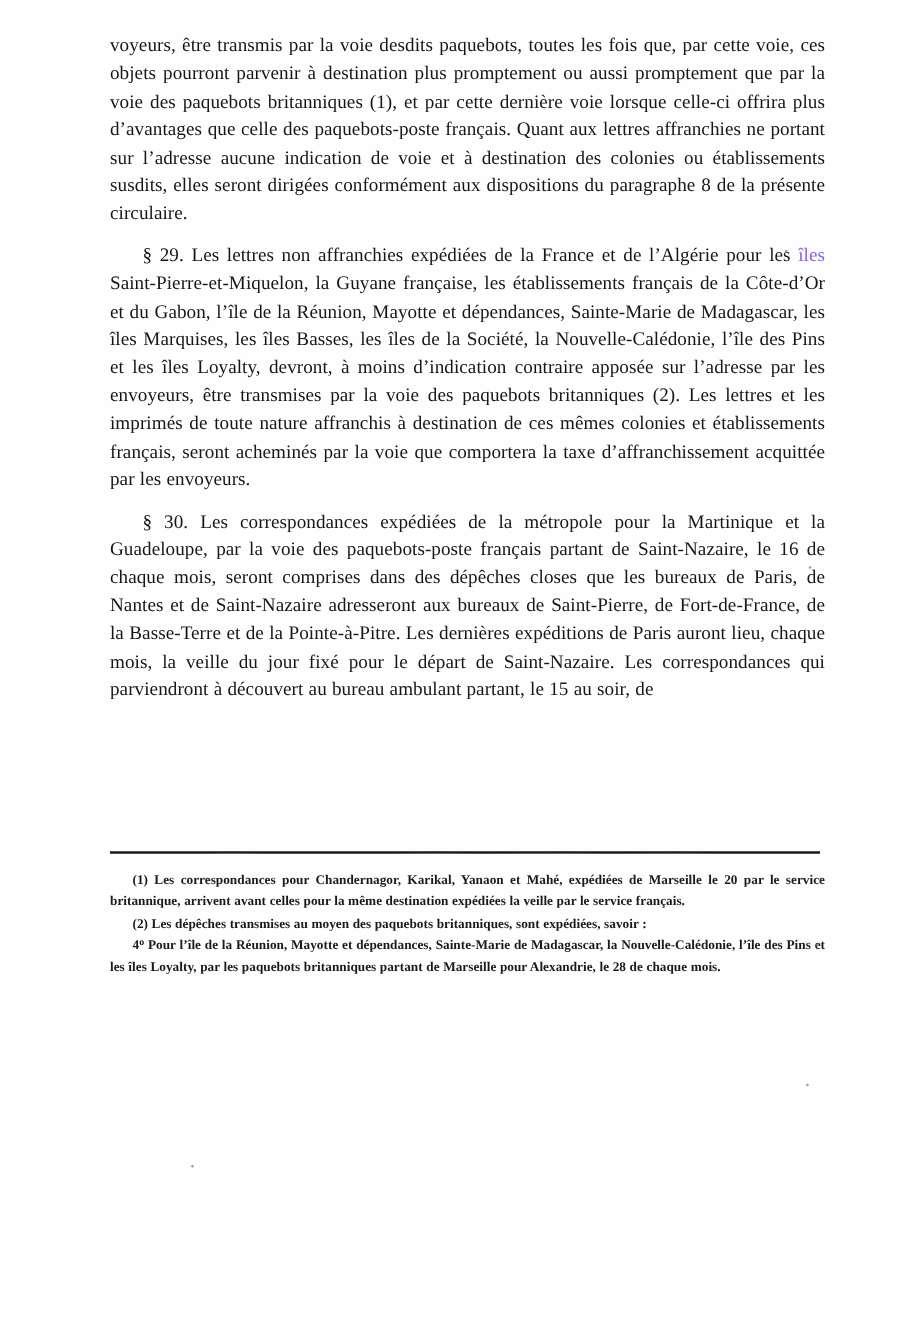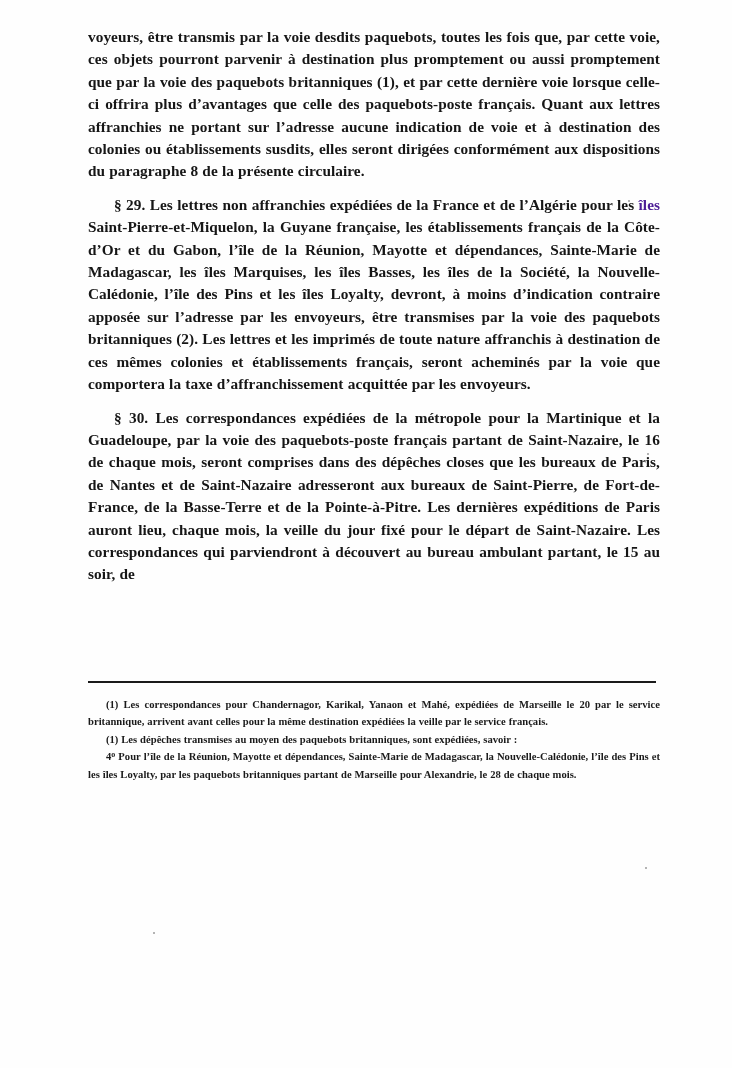--- a/index.html
+++ b/index.html
@@ -31,32 +31,32 @@
   }
   p.para {
     margin: 0 0 0 0;
     font-size: 15.3px;
     line-height: 22.4px;
     text-align: justify;
     text-justify: inter-word;
     color: #161616;
     letter-spacing: 0.05px;
     word-spacing: 0.3px;
-    font-weight: 700;
+    font-weight: 400;
     text-rendering: optimizeLegibility;
   }
   p.para + p.para {
     margin-top: 11px;
   }
   p.indent {
     text-indent: 26px;
   }
   
   .faded {
-    color: #4c1d95;
+    color: #8b5cf6;
   }
   
   .fn-rule {
     position: absolute;
     left: 88px;
     top: 681px;
     width: 568px;
     height: 0;
     border-top: 2.1px solid #1a1a1a;
   }
@@ -124,21 +124,21 @@
 
     <p class="para indent"><span>§ 29. Les lettres non affranchies expédiées de la France et de l’Algérie pour les </span><span class="faded">îles</span><span> Saint-Pierre-et-Miquelon, la Guyane française, les établissements français de la Côte-d’Or et du Gabon, l’île de la Réunion, Mayotte et dépendances, Sainte-Marie de Madagascar, les îles Marquises, les îles Basses, les îles de la Société, la Nouvelle-Calédonie, l’île des Pins et les îles Loyalty, devront, à moins d’indication contraire apposée sur l’adresse par les envoyeurs, être transmises par la voie des paquebots britanniques (2). Les lettres et les imprimés de toute nature affranchis à destination de ces mêmes colonies et établissements français, seront acheminés par la voie que comportera la taxe d’affranchissement acquittée par les envoyeurs.</span></p>
 
     <p class="para indent">§ 30. Les correspondances expédiées de la métropole pour la Martinique et la Guadeloupe, par la voie des paquebots-poste français partant de Saint-Nazaire, le 16 de chaque mois, seront comprises dans des dépêches closes que les bureaux de Paris, de Nantes et de Saint-Nazaire adresseront aux bureaux de Saint-Pierre, de Fort-de-France, de la Basse-Terre et de la Pointe-à-Pitre. Les dernières expéditions de Paris auront lieu, chaque mois, la veille du jour fixé pour le départ de Saint-Nazaire. Les correspondances qui parviendront à découvert au bureau ambulant partant, le 15 au soir, de</p>
   </div>
 
   <div class="fn-rule"></div>
 
   <div class="footnotes">
     <p class="fn ind">(1) Les correspondances pour Chandernagor, Karikal, Yanaon et Mahé, expédiées de Marseille le 20 par le service britannique, arrivent avant celles pour la même destination expédiées la veille par le service français.</p>
-    <p class="fn ind">(1) Les dépêches transmises au moyen des paquebots britanniques, sont expédiées, savoir :</p>
+    <p class="fn ind">(2) Les dépêches transmises au moyen des paquebots britanniques, sont expédiées, savoir :</p>
     <p class="fn ind">4<span class="sup-o">o</span> Pour l’île de la Réunion, Mayotte et dépendances, Sainte-Marie de Madagascar, la Nouvelle-Calédonie, l’île des Pins et les îles Loyalty, par les paquebots britanniques partant de Marseille pour Alexandrie, le 28 de chaque mois.</p>
   </div>
 
   <div class="speck" style="left:628px;top:200px;width:2px;height:2px;"></div>
   <div class="speck" style="left:647px;top:453px;width:2px;height:2px;"></div>
   <div class="speck" style="left:653px;top:755px;width:2px;height:2px;"></div>
   <div class="speck" style="left:645px;top:867px;width:2px;height:2px;"></div>
   <div class="speck" style="left:153px;top:932px;width:2px;height:2px;"></div>
 </div>
 

